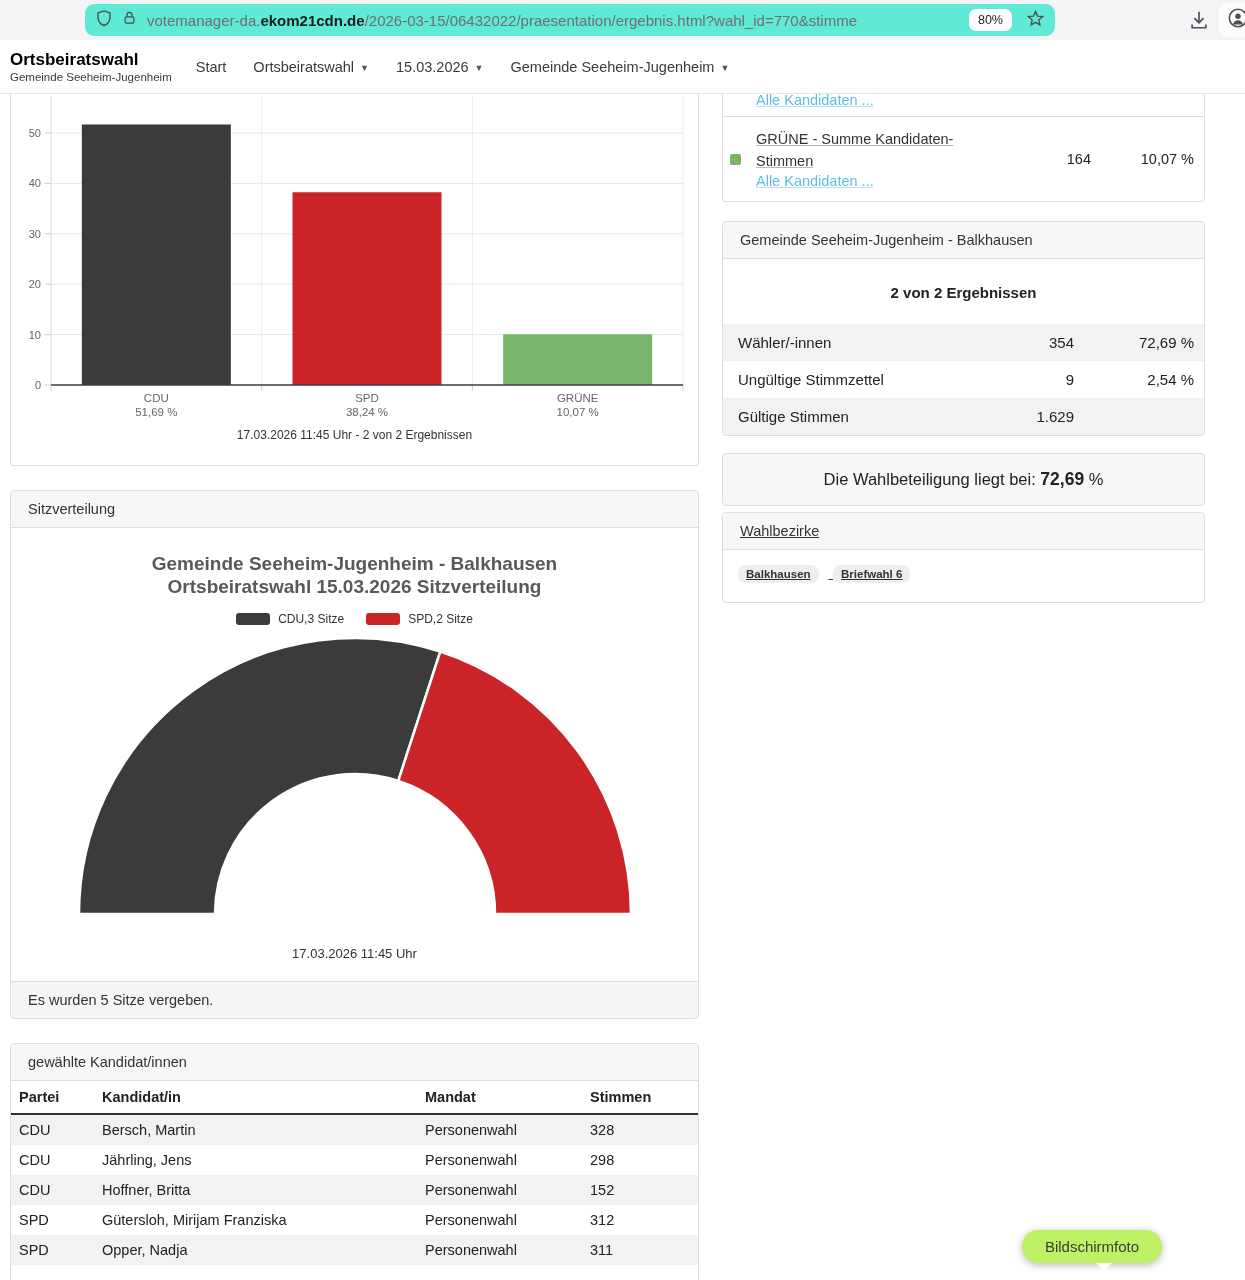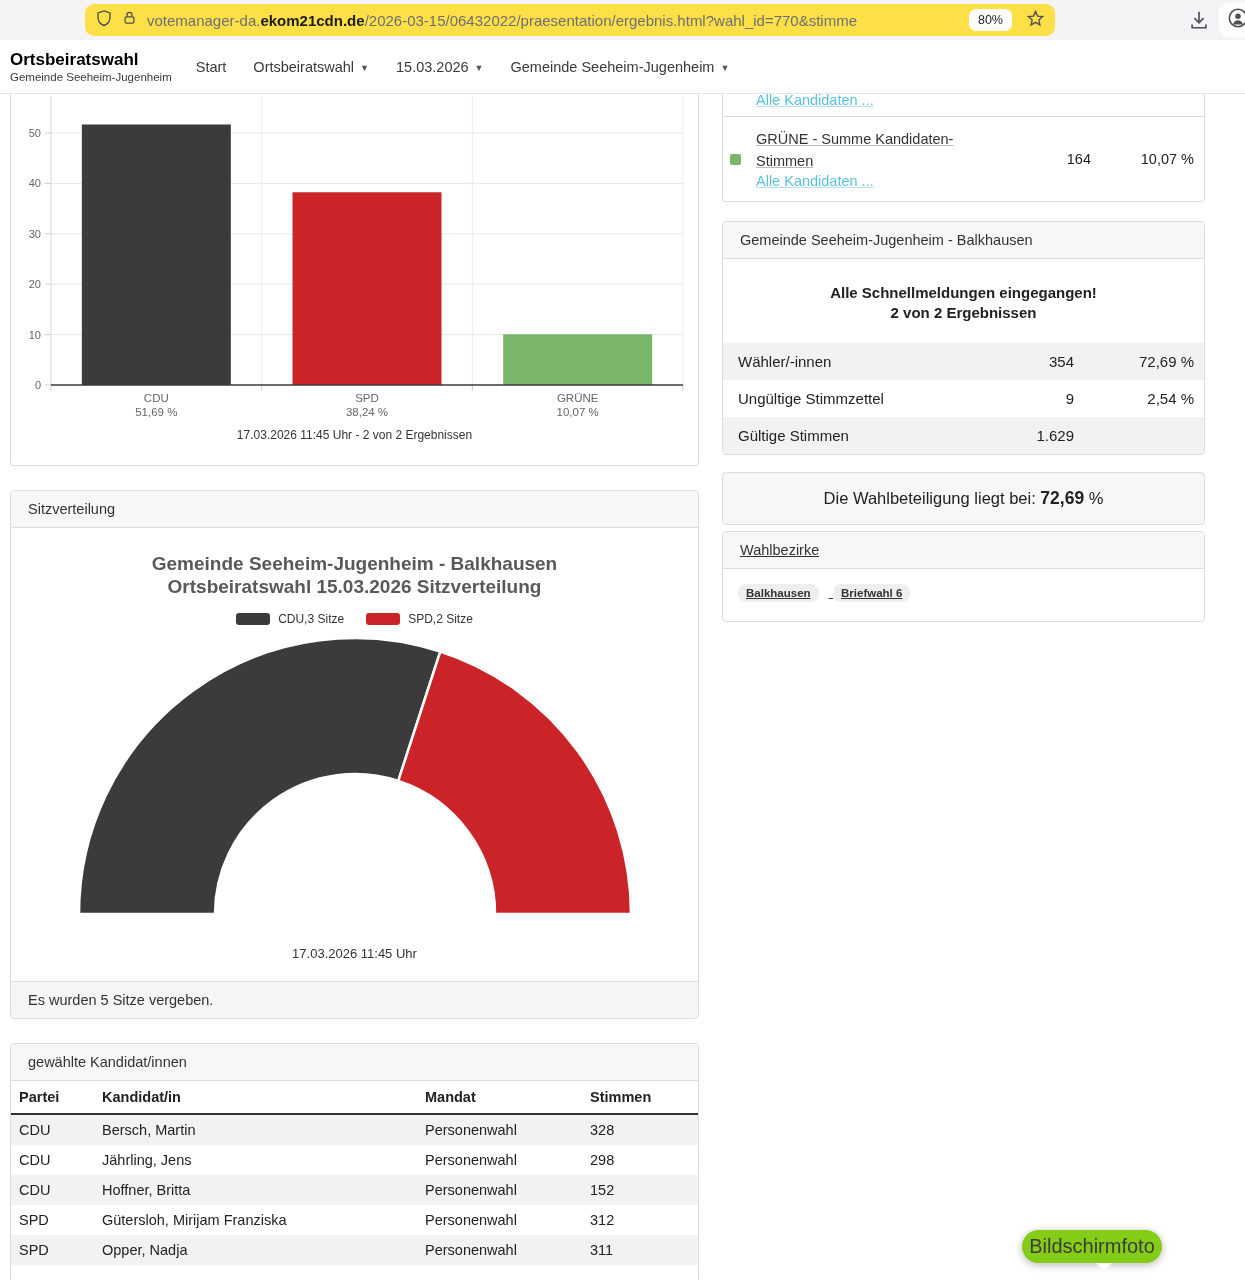--- a/index.html
+++ b/index.html
@@ -2,21 +2,21 @@
 <html lang="de"><head>
 <meta charset="utf-8">
 <style>
   * { margin:0; padding:0; box-sizing:border-box; }
   html,body { width:1245px; height:1280px; overflow:hidden; background:#fff;
     font-family:"Liberation Sans", sans-serif; color:#333; }
   body { position:relative; }
 
   
   .chrome { position:absolute; left:0; top:0; width:1245px; height:40px; background:#f4f3f6; }
-  .urlbar { position:absolute; left:85px; top:4px; width:970px; height:32px; background:#fde047;
+  .urlbar { position:absolute; left:85px; top:4px; width:970px; height:32px; background:#5eead4;
     border-radius:9px; display:flex; align-items:center; padding:0 10px; }
   .urlbar svg { flex:0 0 auto; }
   .url-text { flex:1 1 auto; margin-left:10px; font-size:15px; color:#6e6e73; white-space:nowrap;
     overflow:hidden; -webkit-mask-image:linear-gradient(90deg,#000 90%,transparent 99%);
     mask-image:linear-gradient(90deg,#000 90%,transparent 99%); }
   .url-domain { color:#1d1d1f; font-weight:bold; }
   .zoom-badge { flex:0 0 auto; background:#fff; border-radius:7px; padding:4px 9px;
     font-size:12.5px; color:#1d1d1f; margin:0 14px 0 8px; }
   .chrome-icon { color:#4d4d52; }
   .dl-btn { position:absolute; left:1188px; top:9px; }
@@ -95,23 +95,23 @@
   
   .turnout-panel { margin-top:17px; height:53px; background:#f7f7f7; display:flex;
     align-items:center; justify-content:center; font-size:16.5px; color:#222; }
   .turnout-bold { font-weight:bold; font-size:17.5px; }
   .bezirke-panel { margin-top:6px;text-decoration:underline; }
   .bezirke-body { padding:14px 15px 19px; }
   .district-link { display:inline-block; background:#eee; border-radius:8px; padding:3px 8px;
     font-size:11.5px; font-weight:bold; color:#333; text-decoration:underline; margin-right:10px; }
 
   
-  .shot-tooltip { position:absolute; left:1022px; top:1230px; width:140px; height:33px; background:#84cc16;
+  .shot-tooltip { position:absolute; left:1022px; top:1230px; width:140px; height:33px; background:#bef264;
     border-radius:17px; box-shadow:0 2px 8px rgba(0,0,0,.28); display:flex; align-items:center;
-    justify-content:center; font-size:20px; color:#3c3c3c; }
+    justify-content:center; font-size:15px; color:#3c3c3c; }
   .shot-tooltip::after { content:""; position:absolute; left:74px; bottom:-8px; width:0; height:0;
     border:8px solid transparent; border-top-color:#fff; border-bottom:none; }
 
   svg text { font-family:"Liberation Sans", sans-serif; }
 </style>
 </head>
 <body>
 
 <div class="chrome">
   <div class="urlbar">
@@ -297,21 +297,20 @@
           <a class="link-blue" href="#">Alle Kandidaten ...</a>
         </div>
         <div class="gruene-votes">164</div>
         <div class="gruene-pct">10,07 %</div>
       </div>
     </div>
 
     <div class="panel district-panel">
       <div class="panel-heading">Gemeinde Seeheim-Jugenheim - Balkhausen</div>
       <div class="alert-block">
-        <div>Alle Schnellmeldungen eingegangen!</div>
         <div>2 von 2 Ergebnissen</div>
       </div>
       <div>
         <div class="stat-row">
           <span class="stat-label">Wähler/-innen</span>
           <span class="stat-value">354</span>
           <span class="stat-pct">72,69 %</span>
         </div>
         <div class="stat-row">
           <span class="stat-label">Ungültige Stimmzettel</span>

